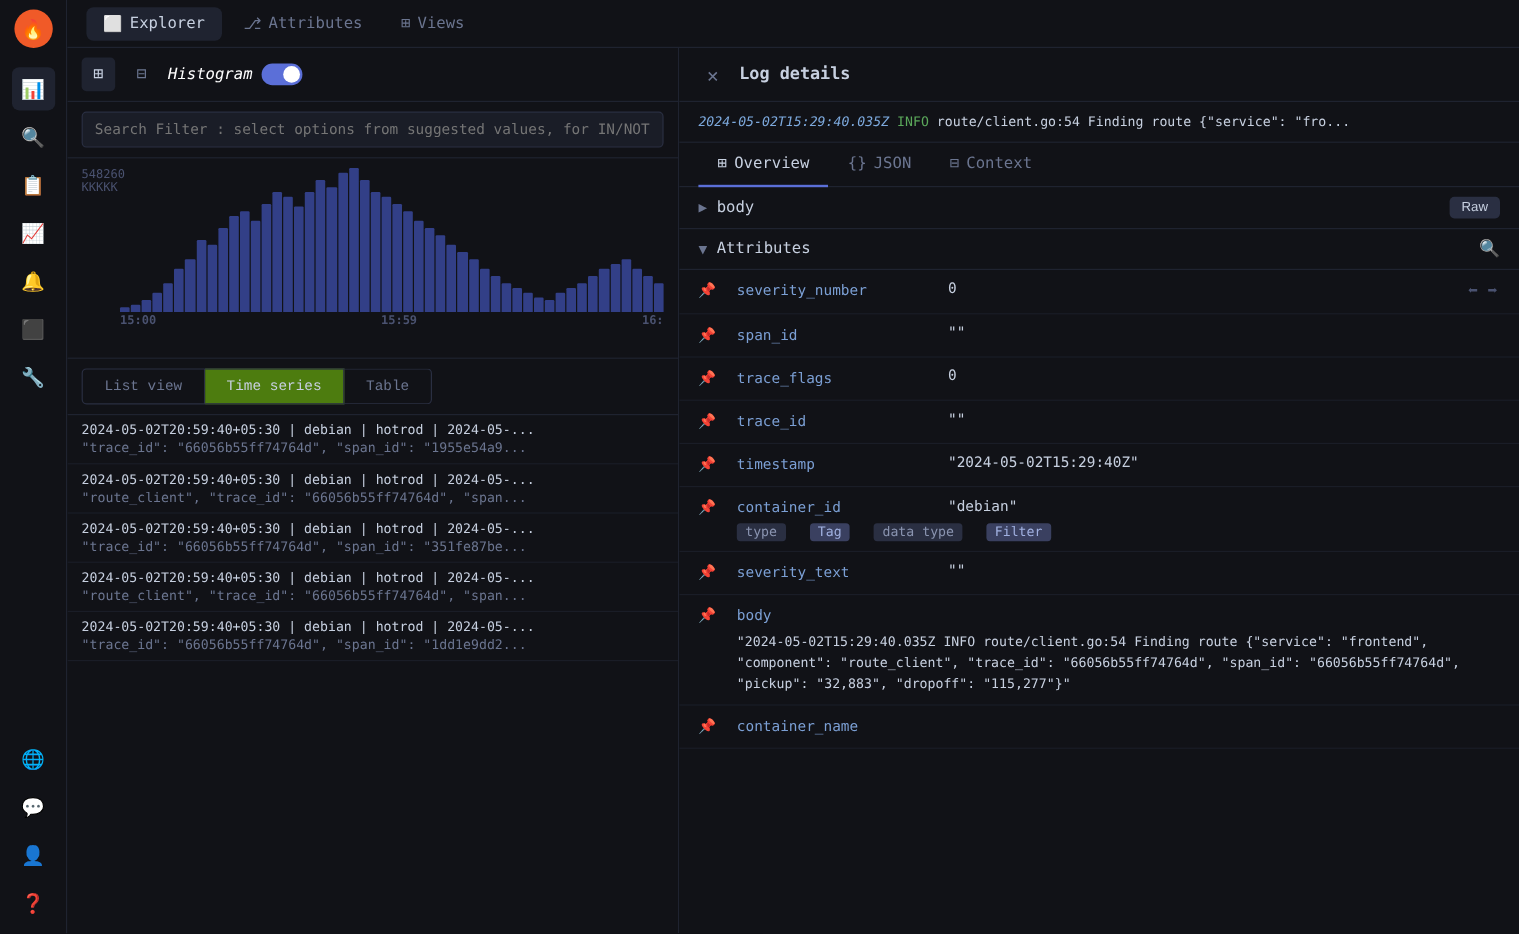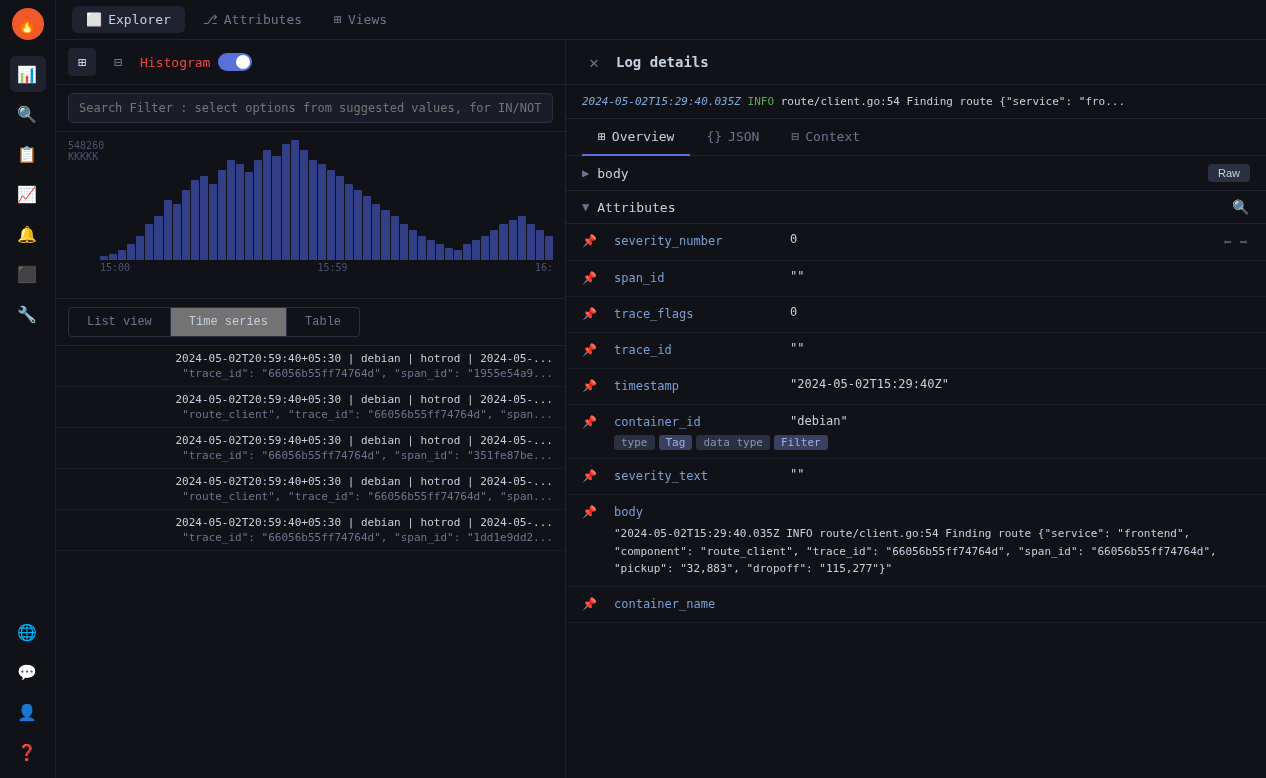--- a/index.html
+++ b/index.html
@@ -119,22 +119,23 @@
     .toolbar-btn {
       width: 28px; height: 28px;
       display: flex; align-items: center; justify-content: center;
       border-radius: 4px;
       color: #6b7590;
       cursor: pointer;
       font-size: 14px;
     }
     .toolbar-btn.active { background: #1f2330; color: #c7d0e0; }
     .toolbar-label {
-      color: #ef4444;
+      color: #ffffff;
       font-size: 13px;
+      font-style: italic;
     }
     .toggle-switch {
       width: 34px; height: 18px;
       background: #5b6fd8;
       border-radius: 9px;
       position: relative;
       cursor: pointer;
     }
     .toggle-switch::after {
       content: '';
@@ -168,20 +169,21 @@
       border-bottom: 1px solid #1f2330;
       position: relative;
     }
     .chart-x-labels {
       margin-left: 36px;
       display: flex;
       justify-content: space-between;
       padding: 2px 0;
       color: #4a5270;
       font-size: 10px;
+      font-weight: bold;
     }
     .bars-container {
       display: flex;
       align-items: flex-end;
       height: 120px;
       gap: 1px;
       width: 100%;
     }
     .bar {
       background: #3d4fad;
@@ -203,29 +205,28 @@
       padding: 7px 18px;
       border: 1px solid #2a2f42;
       cursor: pointer;
       color: #6b7590;
       font-size: 12px;
     }
     .view-tab:first-child { border-radius: 4px 0 0 4px; }
     .view-tab:last-child { border-radius: 0 4px 4px 0; }
     .view-tab + .view-tab { border-left: none; }
     .view-tab.active {
-      background: #737373;
+      background: #4d7c0f;
       color: #c7d0e0;
     }
 
     
     .log-list {
       flex: 1;
       overflow-y: auto;
-      text-align: right;
     }
     .log-item {
       padding: 6px 12px;
       border-bottom: 1px solid #1a1d27;
       cursor: pointer;
       display: flex;
       flex-direction: column;
       gap: 2px;
     }
     .log-item-line1 {
@@ -643,21 +644,21 @@
           <span class="attr-name">timestamp</span>
           <span class="attr-value">"2024-05-02T15:29:40Z"</span>
         </div>
 
         <div class="attr-row" style="flex-direction:column; gap:6px;">
           <div style="display:flex; align-items:center; gap:16px; width:100%;">
             <span class="attr-pin">📌</span>
             <span class="attr-name">container_id</span>
             <span class="attr-value">"debian"</span>
           </div>
-          <div style="display:flex; align-items:center; gap:0; margin-left:32px;">
+          <div style="display:flex; align-items:center; gap:16px; margin-left:32px;">
             <span class="tag tag-type">type</span>
             <span class="tag tag-tag">Tag</span>
             <span class="tag tag-datatype">data type</span>
             <span class="tag tag-string">Filter</span>
           </div>
         </div>
 
         <div class="attr-row">
           <span class="attr-pin">📌</span>
           <span class="attr-name">severity_text</span>

